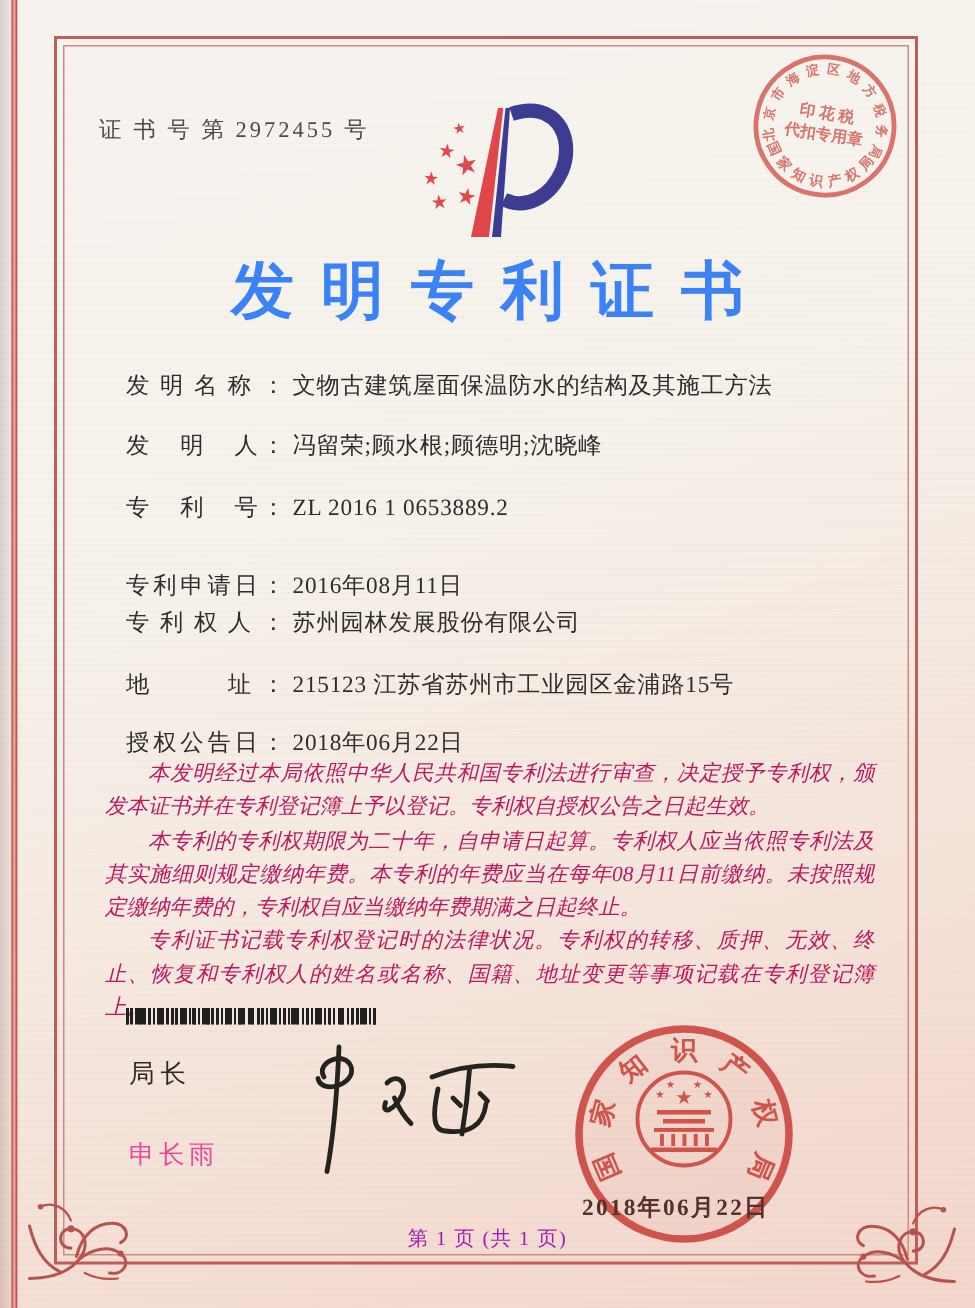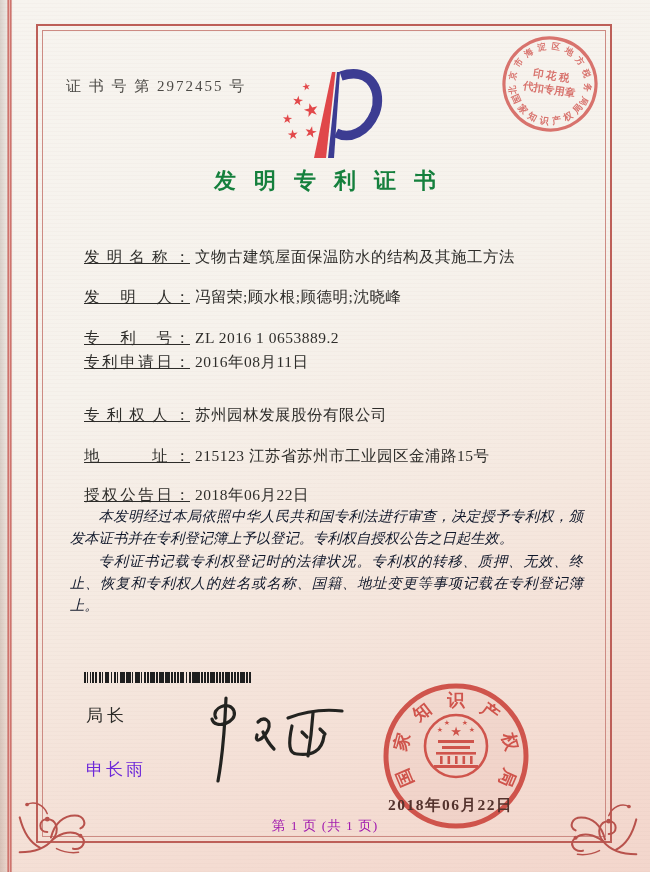--- a/index.html
+++ b/index.html
@@ -15,36 +15,36 @@
   .spine{position:absolute;left:7px;top:0;width:5px;height:100%;
     background:linear-gradient(90deg,transparent 0,#c0544e 1px,#eab3ac 2.5px,#c0544e 4px,transparent 5px);}
   .frame-outer{position:absolute;left:36px;top:24px;width:572px;height:815px;
     border:2.5px solid #bd5f58;}
   .frame-inner{position:absolute;left:4px;top:4px;right:4px;bottom:4px;
     border:1.2px solid #cd8b83;}
   .cert-no{position:absolute;left:66px;top:56px;font-size:15px;color:#4c4a46;letter-spacing:2px;margin-top:21px;}
   .logo{position:absolute;left:276px;top:58px;width:118px;height:108px;}
   .logo .star{position:absolute;color:#e2484a;line-height:1;}
   .title{position:absolute;left:0;top:166px;width:650px;text-align:center;
-    font-size:22px;font-weight:bold;color:#15803d;letter-spacing:18px;padding-left:18px;box-sizing:border-box;}
+    font-size:42px;font-weight:bold;color:#3b82f6;letter-spacing:18px;padding-left:18px;box-sizing:border-box;}
   .fields{position:absolute;left:84px;top:0;width:500px;font-size:15.5px;color:#2e2d2a;}
   .frow{position:absolute;left:0;width:500px;white-space:nowrap;}
-  .flabel{display:inline-block;width:106px;text-align:justify;text-align-last:justify;text-decoration:underline;}
+  .flabel{display:inline-block;width:106px;text-align:justify;text-align-last:justify;}
   .fvalue{margin-left:5px;letter-spacing:0.5px;}
   .fpair2{position:absolute;left:268px;top:0;white-space:nowrap;}
   .fpair2 .flabel{width:96px;}
   .body-text{position:absolute;left:70px;top:505px;width:513px;
-    font-size:14.3px;line-height:22.3px;color:#0f172a;text-align:justify;font-style:italic;}
+    font-size:14.3px;line-height:22.3px;color:#be185d;text-align:justify;font-style:italic;}
   .body-text p{margin:0;text-indent:2em;}
   .barcode{position:absolute;left:84px;top:672px;width:168px;height:11px;background:
     repeating-linear-gradient(90deg,#1f1f1f 0 1.5px,transparent 1.5px 3px),
     repeating-linear-gradient(90deg,#1f1f1f 0 2px,transparent 2px 7.5px),
     repeating-linear-gradient(90deg,#1f1f1f 0 1px,transparent 1px 11px);}
   .director-title{position:absolute;left:86px;top:704px;font-size:17px;color:#2c2b28;letter-spacing:4px;}
-  .director-name{position:absolute;left:86px;top:758px;font-size:17px;color:#6d28d9;letter-spacing:3px;}
+  .director-name{position:absolute;left:86px;top:758px;font-size:17px;color:#ec4899;letter-spacing:3px;}
   .signature{position:absolute;left:192px;top:692px;width:172px;height:96px;}
   .seal{position:absolute;left:380px;top:680px;width:152px;height:152px;opacity:0.93;}
   .seal-date{position:absolute;left:388px;top:795px;font-size:15.5px;font-weight:bold;
     color:#53322c;letter-spacing:1.5px;z-index:5;}
   .page-label{position:absolute;left:0;top:817px;width:650px;text-align:center;
     font-size:13.5px;color:#a21caf;letter-spacing:1px;}
   .tax-stamp{position:absolute;left:498px;top:32px;width:104px;height:104px;
     transform:rotate(9deg);opacity:0.88;}
   .corner-flourish{position:absolute;width:96px;height:92px;}
   .corner-br{right:8px;bottom:14px;}
@@ -110,36 +110,37 @@
 <div class="fields">
   <div class="frow" style="top:247px">
     <span class="flabel">发明名称：</span><span class="fvalue">文物古建筑屋面保温防水的结构及其施工方法</span>
   </div>
   <div class="frow" style="top:287px">
     <span class="flabel">发　明　人：</span><span class="fvalue">冯留荣;顾水根;顾德明;沈晓峰</span>
   </div>
   <div class="frow" style="top:328px">
     <span class="flabel">专　利　号：</span><span class="fvalue">ZL 2016 1 0653889.2</span>
   </div>
-  <div class="frow" style="top:352px">
+  <div class="frow" style="top:380px">
     <span class="flabel">专利申请日：</span><span class="fvalue">2016年08月11日</span>
   </div>
   <div class="frow" style="top:405px">
     <span class="flabel">专利权人：</span><span class="fvalue">苏州园林发展股份有限公司</span>
   </div>
   <div class="frow" style="top:446px">
     <span class="flabel">地　　址：</span><span class="fvalue">215123 江苏省苏州市工业园区金浦路15号</span>
   </div>
   <div class="frow" style="top:485px">
     <span class="flabel">授权公告日：</span><span class="fvalue">2018年06月22日</span>
   </div>
 </div>
 
 <div class="body-text">
   <p>本发明经过本局依照中华人民共和国专利法进行审查，决定授予专利权，颁发本证书并在专利登记簿上予以登记。专利权自授权公告之日起生效。</p>
+  <p>本专利的专利权期限为二十年，自申请日起算。专利权人应当依照专利法及其实施细则规定缴纳年费。本专利的年费应当在每年08月11日前缴纳。未按照规定缴纳年费的，专利权自应当缴纳年费期满之日起终止。</p>
   <p>专利证书记载专利权登记时的法律状况。专利权的转移、质押、无效、终止、恢复和专利权人的姓名或名称、国籍、地址变更等事项记载在专利登记簿上。</p>
 </div>
 
 <div class="barcode"></div>
 
 <div class="director-title">局长</div>
 <div class="director-name">申长雨</div>
 
 <svg class="signature" viewBox="0 0 172 96">
   <g fill="none" stroke="#232320" stroke-width="3.2" stroke-linecap="round">

